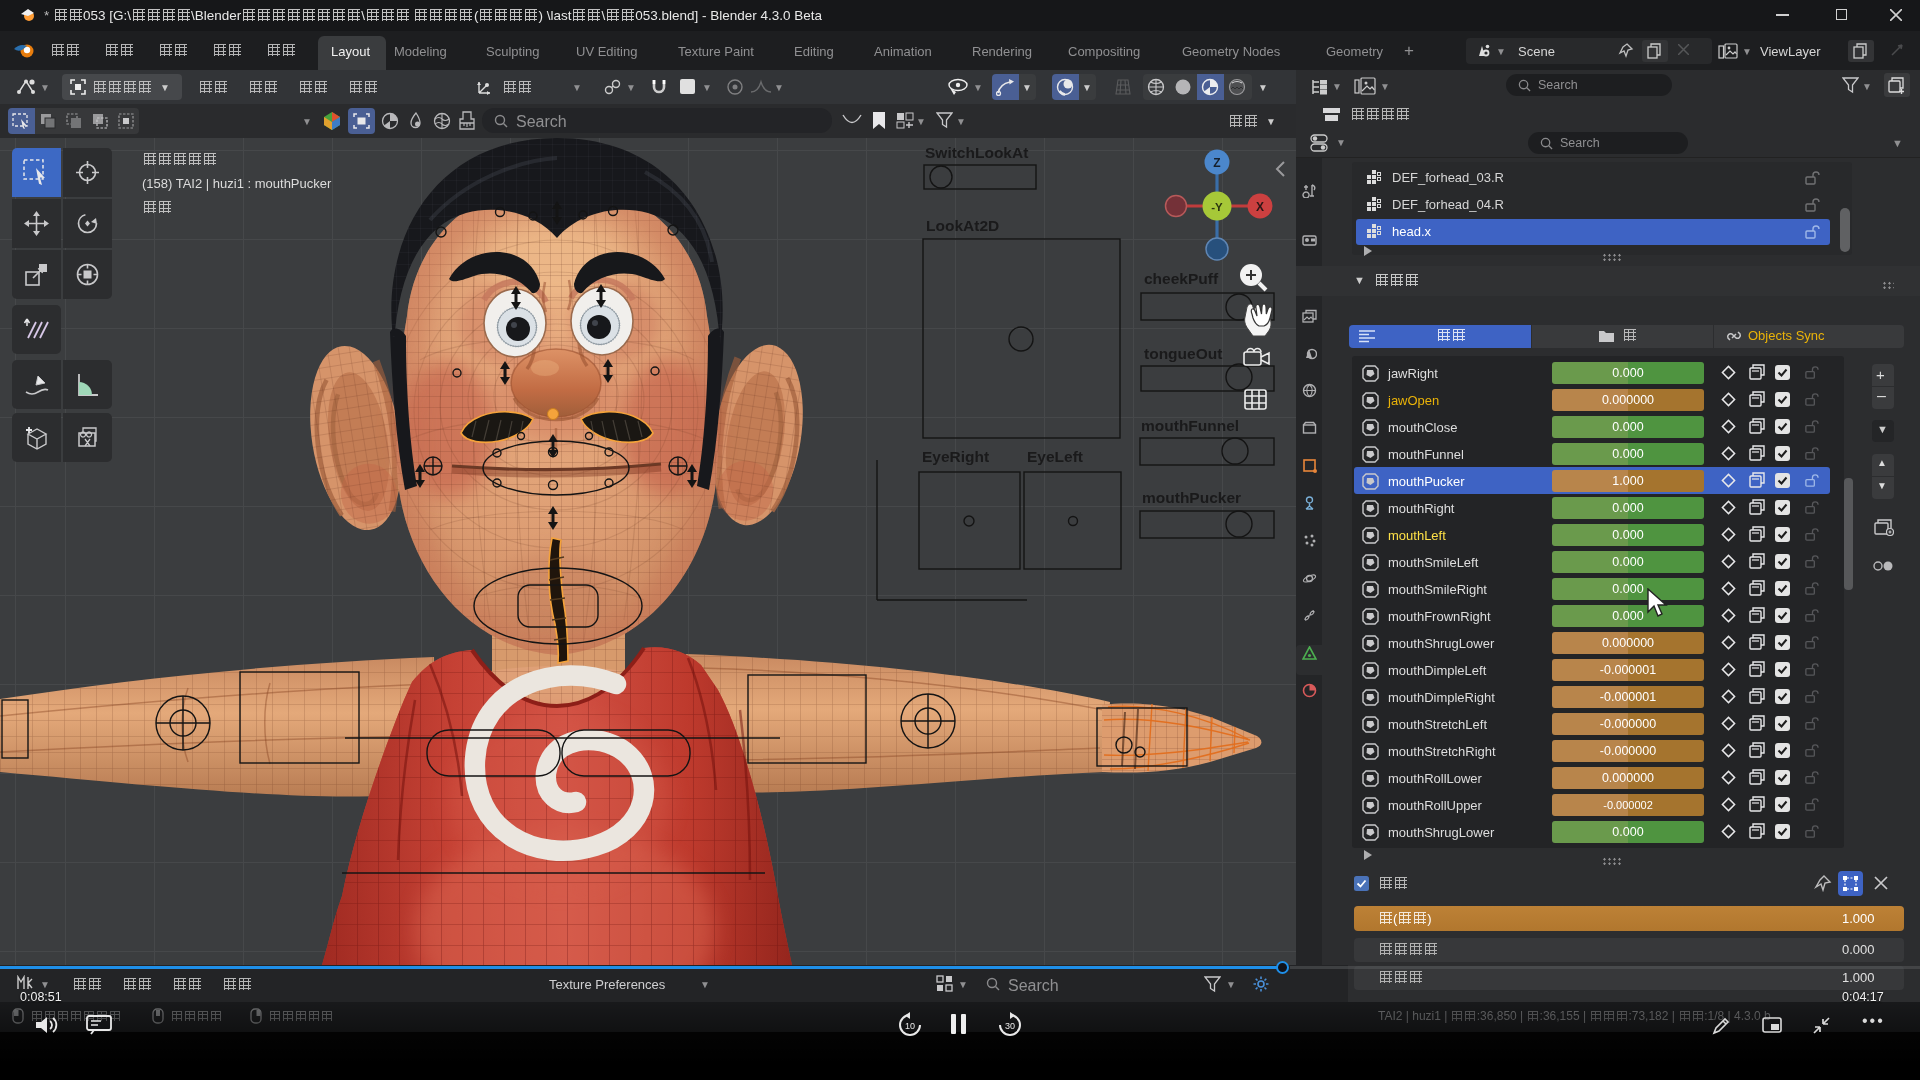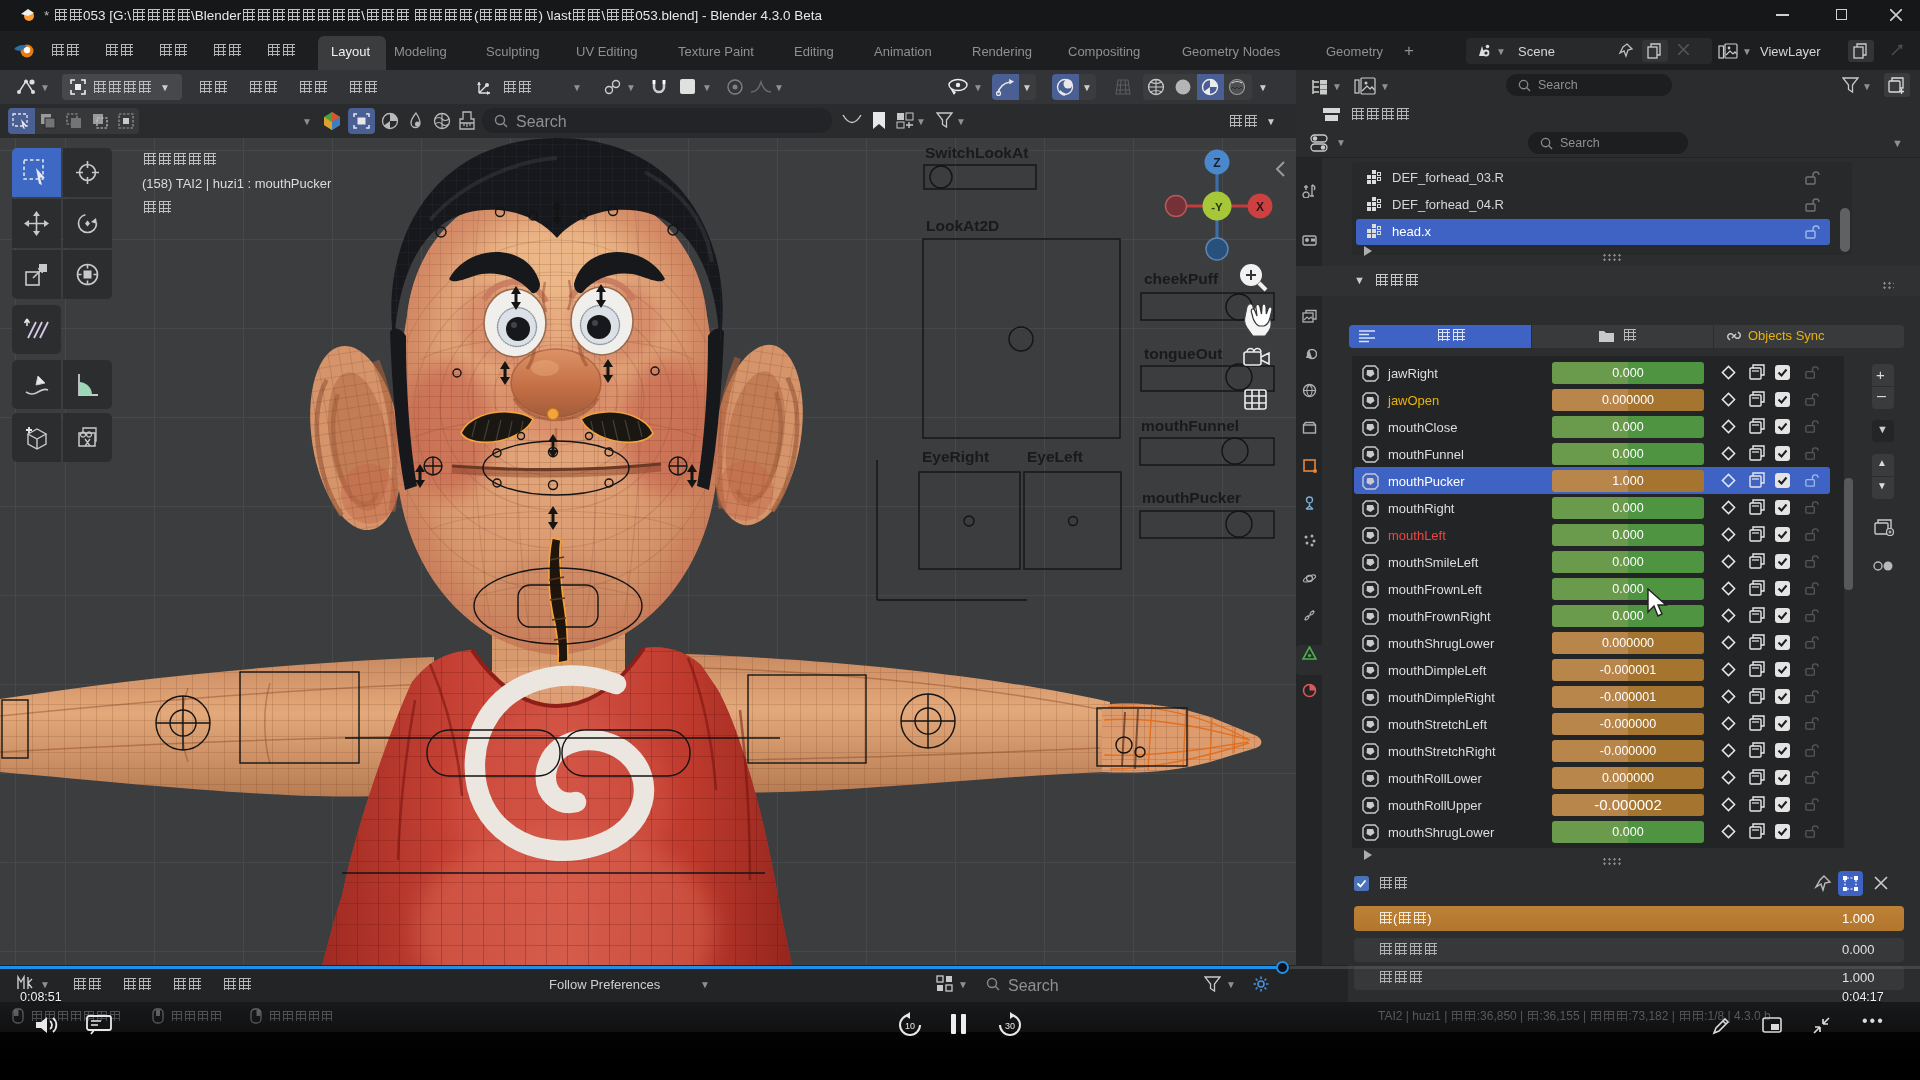--- a/index.html
+++ b/index.html
@@ -934,21 +934,21 @@
       <path d="M1.5 5.5 L4.5 8.5 L9.5 2.5" stroke="#1c1c1c" stroke-width="2" fill="none"></path>
     </svg>
  <svg class="ab" style="left:508px;top:372px" width="15" height="15" viewBox="0 0 16 16">
       <rect x="2" y="7" width="9" height="7" rx="1" fill="none" stroke="#56575a" stroke-width="1.4"></rect>
       <path d="M9 7 V5 a3 3 0 0 1 6 0" fill="none" stroke="#56575a" stroke-width="1.4"></path>
     </svg>
  <svg class="ab" style="left:66px;top:399px" width="17" height="17" viewBox="0 0 17 17">
       <path d="M4 1 H13 L16 4 V13 L13 16 H4 L1 13 V4 Z" fill="none" stroke="#c9c9cb" stroke-width="1.4"></path>
       <path d="M5 5 h6 l1.5 4 l-4 3 l-4 -2 Z" fill="#c9c9cb"></path>
     </svg>
- <div class="ab tx" style="left:92px;top:400px;color:#ef4444">mouthLeft</div>
+ <div class="ab tx" style="left:92px;top:400px;color:#fde047">mouthLeft</div>
  <div class="ab" style="left:256px;top:396px;width:152px;height:22px;background:linear-gradient(90deg,#6a9a4c 0 49.7%,#4f9440 49.7% 100%);border-radius:3px;color:#fff;font-size:12.5px;text-align:center;line-height:22px">0.000</div>
  <svg class="ab" style="left:425px;top:399px" width="15" height="15" viewBox="0 0 15 15">
       <rect x="3.2" y="3.2" width="8.6" height="8.6" fill="none" stroke="#e8e8ea" stroke-width="1.5" transform="rotate(45 7.5 7.5)"></rect>
     </svg>
  <svg class="ab" style="left:453px;top:398px" width="17" height="16" viewBox="0 0 17 16">
       <rect x="1" y="4" width="11" height="11" rx="1" fill="none" stroke="#e8e8ea" stroke-width="1.4"></rect>
       <path d="M4 4 V1 H15 V11 H12" fill="none" stroke="#e8e8ea" stroke-width="1.4"></path>
       <path d="M3 7 h7" stroke="#e8e8ea" stroke-width="1.2"></path>
     </svg>
  <div class="ab" style="left:479px;top:399px;width:15px;height:15px;background:#e4e4e4;border-radius:3px"></div>
@@ -978,21 +978,21 @@
       <path d="M1.5 5.5 L4.5 8.5 L9.5 2.5" stroke="#1c1c1c" stroke-width="2" fill="none"></path>
     </svg>
  <svg class="ab" style="left:508px;top:426px" width="15" height="15" viewBox="0 0 16 16">
       <rect x="2" y="7" width="9" height="7" rx="1" fill="none" stroke="#56575a" stroke-width="1.4"></rect>
       <path d="M9 7 V5 a3 3 0 0 1 6 0" fill="none" stroke="#56575a" stroke-width="1.4"></path>
     </svg>
  <svg class="ab" style="left:66px;top:453px" width="17" height="17" viewBox="0 0 17 17">
       <path d="M4 1 H13 L16 4 V13 L13 16 H4 L1 13 V4 Z" fill="none" stroke="#c9c9cb" stroke-width="1.4"></path>
       <path d="M5 5 h6 l1.5 4 l-4 3 l-4 -2 Z" fill="#c9c9cb"></path>
     </svg>
- <div class="ab tx" style="left:92px;top:454px;color:#dedede">mouthFrownLeft</div>
+ <div class="ab tx" style="left:92px;top:454px;color:#dedede">mouthSmileRight</div>
  <div class="ab" style="left:256px;top:450px;width:152px;height:22px;background:linear-gradient(90deg,#6a9a4c 0 49.7%,#4f9440 49.7% 100%);border-radius:3px;color:#fff;font-size:12.5px;text-align:center;line-height:22px">0.000</div>
  <svg class="ab" style="left:425px;top:453px" width="15" height="15" viewBox="0 0 15 15">
       <rect x="3.2" y="3.2" width="8.6" height="8.6" fill="none" stroke="#e8e8ea" stroke-width="1.5" transform="rotate(45 7.5 7.5)"></rect>
     </svg>
  <svg class="ab" style="left:453px;top:452px" width="17" height="16" viewBox="0 0 17 16">
       <rect x="1" y="4" width="11" height="11" rx="1" fill="none" stroke="#e8e8ea" stroke-width="1.4"></rect>
       <path d="M4 4 V1 H15 V11 H12" fill="none" stroke="#e8e8ea" stroke-width="1.4"></path>
       <path d="M3 7 h7" stroke="#e8e8ea" stroke-width="1.2"></path>
     </svg>
  <div class="ab" style="left:479px;top:453px;width:15px;height:15px;background:#e4e4e4;border-radius:3px"></div>
@@ -1155,21 +1155,21 @@
     </svg>
  <svg class="ab" style="left:508px;top:642px" width="15" height="15" viewBox="0 0 16 16">
       <rect x="2" y="7" width="9" height="7" rx="1" fill="none" stroke="#56575a" stroke-width="1.4"></rect>
       <path d="M9 7 V5 a3 3 0 0 1 6 0" fill="none" stroke="#56575a" stroke-width="1.4"></path>
     </svg>
  <svg class="ab" style="left:66px;top:669px" width="17" height="17" viewBox="0 0 17 17">
       <path d="M4 1 H13 L16 4 V13 L13 16 H4 L1 13 V4 Z" fill="none" stroke="#c9c9cb" stroke-width="1.4"></path>
       <path d="M5 5 h6 l1.5 4 l-4 3 l-4 -2 Z" fill="#c9c9cb"></path>
     </svg>
  <div class="ab tx" style="left:92px;top:670px;color:#dedede">mouthRollUpper</div>
- <div class="ab" style="left:256px;top:666px;width:152px;height:22px;background:linear-gradient(90deg,#b8854b 0 49.7%,#a5742e 49.7% 100%);border-radius:3px;color:#fff;font-size:15px;text-align:center;line-height:22px">-0.000002</div>
+ <div class="ab" style="left:256px;top:666px;width:152px;height:22px;background:linear-gradient(90deg,#b8854b 0 49.7%,#a5742e 49.7% 100%);border-radius:3px;color:#fff;font-size:11px;text-align:center;line-height:22px">-0.000002</div>
  <svg class="ab" style="left:425px;top:669px" width="15" height="15" viewBox="0 0 15 15">
       <rect x="3.2" y="3.2" width="8.6" height="8.6" fill="none" stroke="#e8e8ea" stroke-width="1.5" transform="rotate(45 7.5 7.5)"></rect>
     </svg>
  <svg class="ab" style="left:453px;top:668px" width="17" height="16" viewBox="0 0 17 16">
       <rect x="1" y="4" width="11" height="11" rx="1" fill="none" stroke="#e8e8ea" stroke-width="1.4"></rect>
       <path d="M4 4 V1 H15 V11 H12" fill="none" stroke="#e8e8ea" stroke-width="1.4"></path>
       <path d="M3 7 h7" stroke="#e8e8ea" stroke-width="1.2"></path>
     </svg>
  <div class="ab" style="left:479px;top:669px;width:15px;height:15px;background:#e4e4e4;border-radius:3px"></div>
  <svg class="ab" style="left:481px;top:671px" width="11" height="11" viewBox="0 0 11 11">
@@ -1255,21 +1255,21 @@
 </div>
 <div class="ab" style="left:0;top:965px;width:1348px;height:37px;background:#232426">
  <svg class="ab" style="left:16px;top:10px" width="18" height="16" viewBox="0 0 18 16">
       <path d="M2 14 V2 l3 5 l3 -5 v12 M12 14 V2 M12 8 l4 -4 M12 8 l4 5" stroke="#ccc" stroke-width="1.4" fill="none"></path>
     </svg>
  <div class="ab dim" style="left:40px;top:14px;font-size:10px">▼</div>
  <div class="ab tx" style="left:72px;top:12px"><span class="z"></span><span class="z"></span></div>
  <div class="ab tx" style="left:122px;top:12px"><span class="z"></span><span class="z"></span></div>
  <div class="ab tx" style="left:172px;top:12px"><span class="z"></span><span class="z"></span></div>
  <div class="ab tx" style="left:222px;top:12px"><span class="z"></span><span class="z"></span></div>
- <div class="ab tx" style="left:549px;top:12px;color:#cfcfd1">Follow Preferences</div>
+ <div class="ab tx" style="left:549px;top:12px;color:#cfcfd1">Texture Preferences</div>
  <div class="ab dim" style="left:700px;top:14px;font-size:10px">▼</div>
  <svg class="ab" style="left:936px;top:10px" width="17" height="17" viewBox="0 0 17 17">
       <rect x="1" y="1" width="6" height="6" fill="none" stroke="#c9c9cb" stroke-width="1.3"></rect>
       <rect x="10" y="1" width="6" height="6" fill="#c9c9cb"></rect>
       <rect x="1" y="10" width="6" height="6" fill="#c9c9cb"></rect>
       <rect x="10" y="10" width="6" height="6" fill="none" stroke="#c9c9cb" stroke-width="1.3"></rect>
     </svg>
  <div class="ab dim" style="left:958px;top:14px;font-size:10px">▼</div>
  <svg class="ab" style="left:986px;top:12px" width="14" height="14" viewBox="0 0 14 14">
       <circle cx="6" cy="6" r="4.5" fill="none" stroke="#8a8a8c" stroke-width="1.4"></circle>

